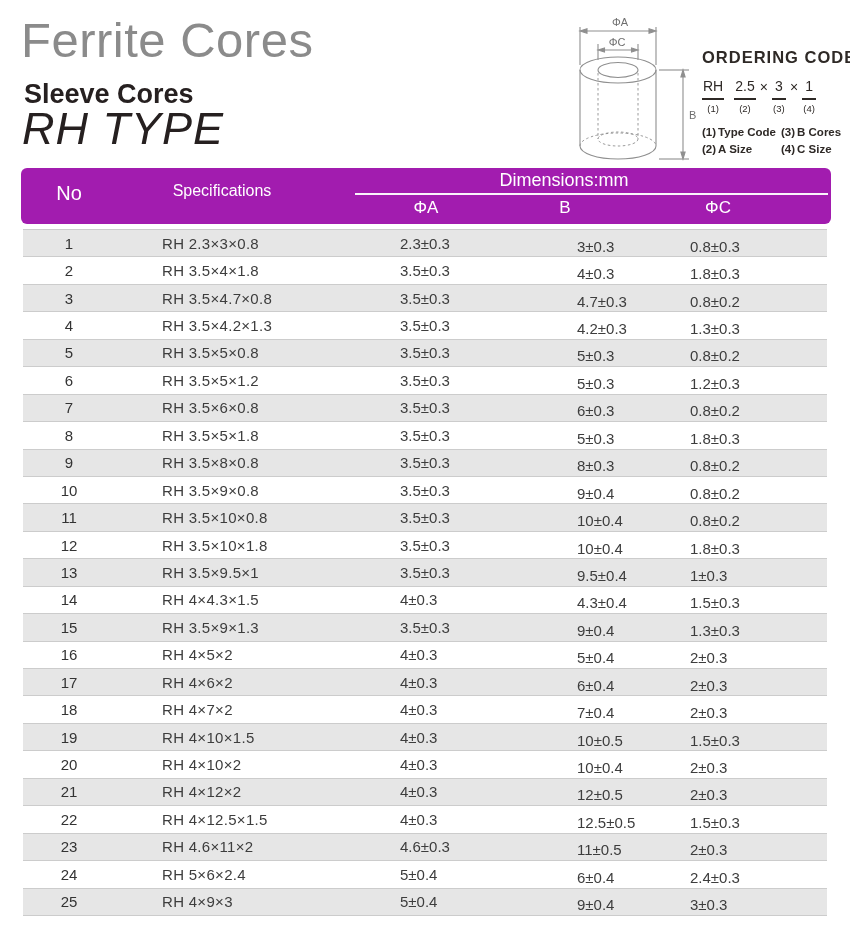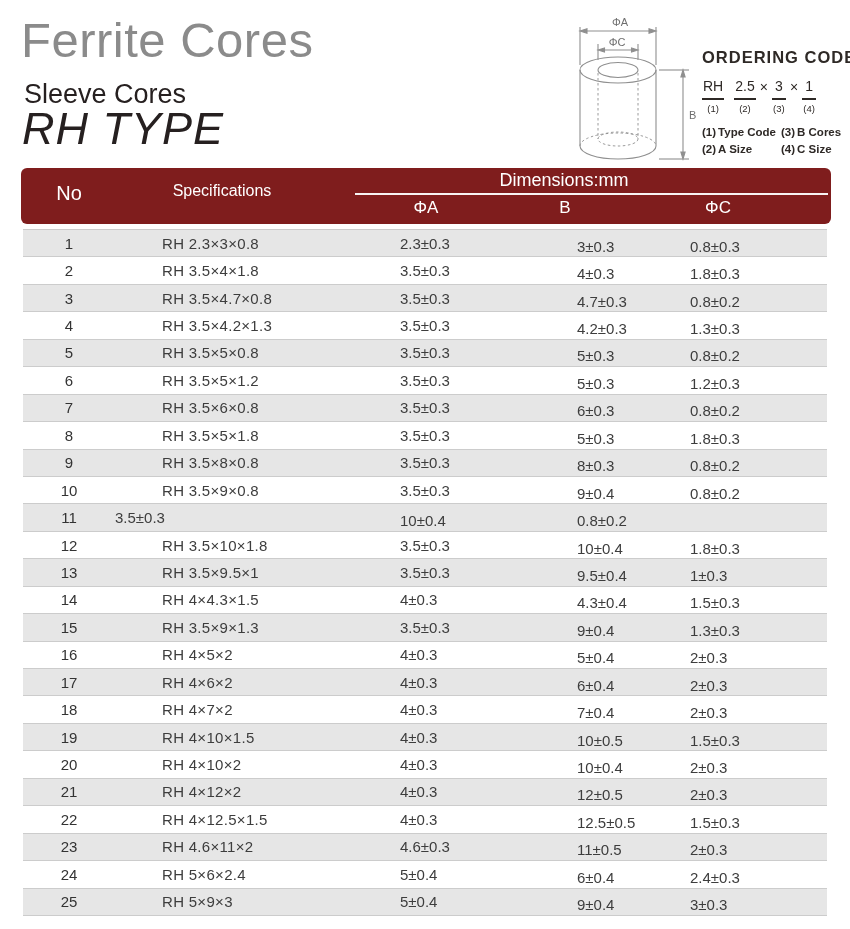--- a/index.html
+++ b/index.html
@@ -13,21 +13,21 @@
     overflow: hidden;
   }
 
   
   .title-main {
     position: absolute; left: 21px; top: 12px;
     font-size: 49px; font-weight: 400; color: #8b8b8b; letter-spacing: 0.5px;
   }
   .title-sub {
     position: absolute; left: 24px; top: 79px;
-    font-size: 27px; font-weight: 400; color: #262020;
+    font-size: 27px; font-weight: 700; color: #262020;
   }
   .title-type {
     position: absolute; left: 22px; top: 103px;
     font-size: 45px; font-weight: 400; color: #262020; letter-spacing: 1px; font-style: italic;
   }
 
   
   .diagram { position: absolute; left: 552px; top: 10px; width: 170px; height: 152px; }
   .diagram svg { display: block; }
   .dim-label { font-family: "Liberation Sans", sans-serif; font-size: 11px; fill: #6e6e6e; }
@@ -157,21 +157,21 @@
     </div>
     <div class="legend">
       <span class="legend-item"><span class="legend-key">(1)</span><span>Type Code</span></span>
       <span class="legend-item"><span class="legend-key">(3)</span><span>B Cores</span></span>
       <span class="legend-item"><span class="legend-key">(2)</span><span>A Size</span></span>
       <span class="legend-item"><span class="legend-key">(4)</span><span>C Size</span></span>
     </div>
   </div>
 
   <div class="spec-table">
-    <div class="thead" id="table-head" style="background: #7f1d1d;">
+    <div class="thead" id="table-head" style="background: #a21caf;">
       <span class="th-abs th-no">No</span>
       <span class="th-abs th-spec">Specifications</span>
       <span class="th-abs th-dims">Dimensions:mm</span>
       <span class="th-rule"></span>
       <span class="th-abs th-a">ΦA</span>
       <span class="th-abs th-b">B</span>
       <span class="th-abs th-c">ΦC</span>
     </div>
     <div class="tbody">
         <div class="row odd">
@@ -239,20 +239,21 @@
   </div>
         <div class="row">
     <span class="c-no">10</span>
     <span class="c-spec">RH 3.5×9×0.8</span>
     <span class="c-a">3.5±0.3</span>
     <span class="c-b">9±0.4</span>
     <span class="c-c">0.8±0.2</span>
   </div>
         <div class="row odd">
     <span class="c-no">11</span>
+    <span class="c-spec">RH 3.5×10×0.8</span>
     <span class="c-a">3.5±0.3</span>
     <span class="c-b">10±0.4</span>
     <span class="c-c">0.8±0.2</span>
   </div>
         <div class="row">
     <span class="c-no">12</span>
     <span class="c-spec">RH 3.5×10×1.8</span>
     <span class="c-a">3.5±0.3</span>
     <span class="c-b">10±0.4</span>
     <span class="c-c">1.8±0.3</span>
@@ -336,21 +337,21 @@
   </div>
         <div class="row">
     <span class="c-no">24</span>
     <span class="c-spec">RH 5×6×2.4</span>
     <span class="c-a">5±0.4</span>
     <span class="c-b">6±0.4</span>
     <span class="c-c">2.4±0.3</span>
   </div>
         <div class="row odd">
     <span class="c-no">25</span>
-    <span class="c-spec">RH 5×9×3</span>
+    <span class="c-spec">RH 4×9×3</span>
     <span class="c-a">5±0.4</span>
     <span class="c-b">9±0.4</span>
     <span class="c-c">3±0.3</span>
   </div>
       </div>
   </div>
 
 </div>
 
 </body></html>

